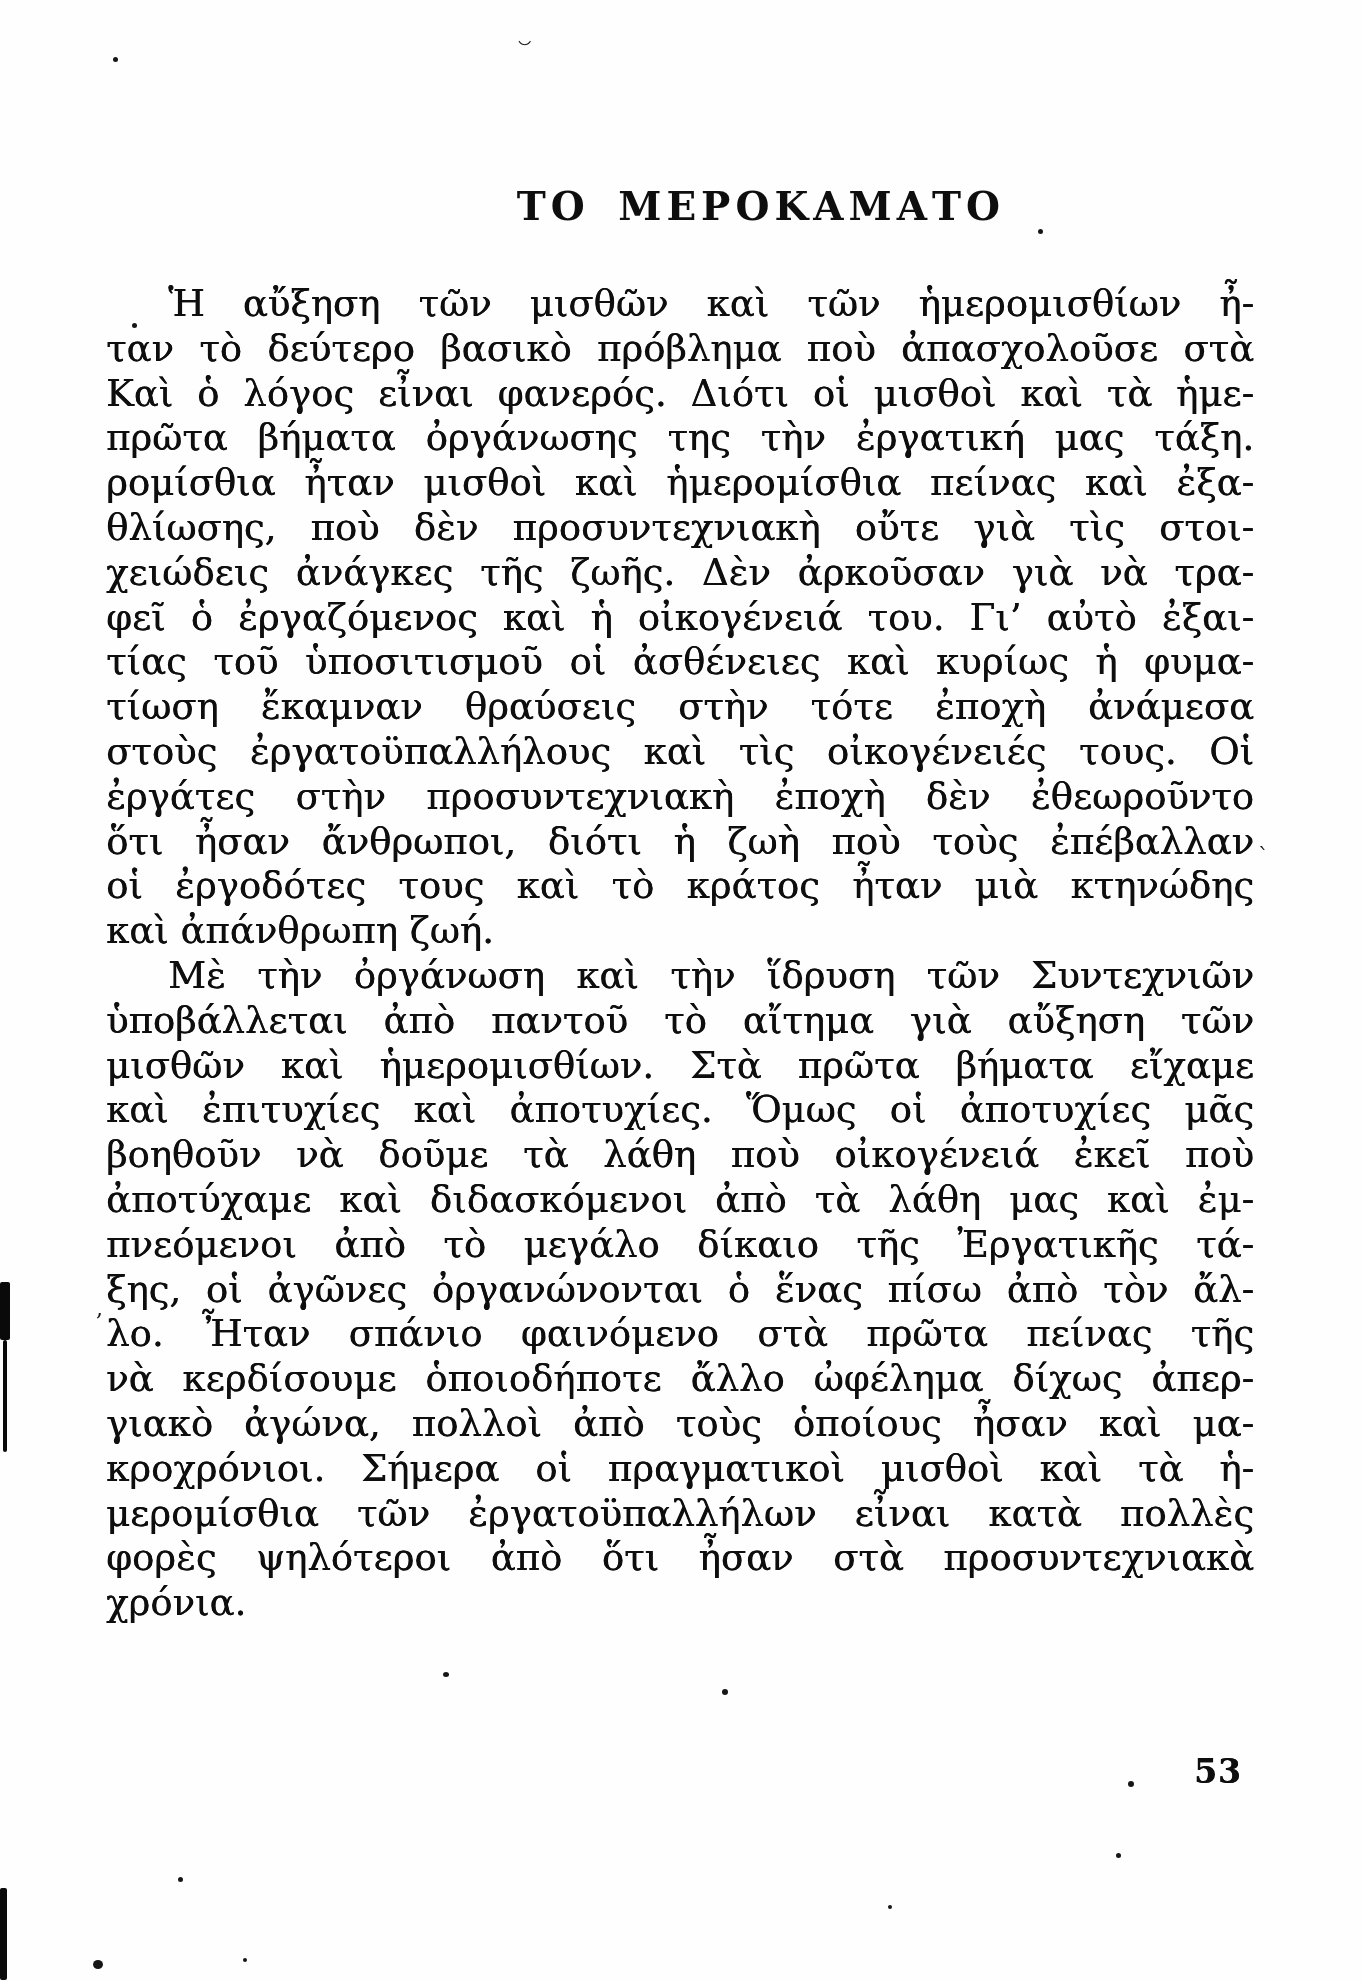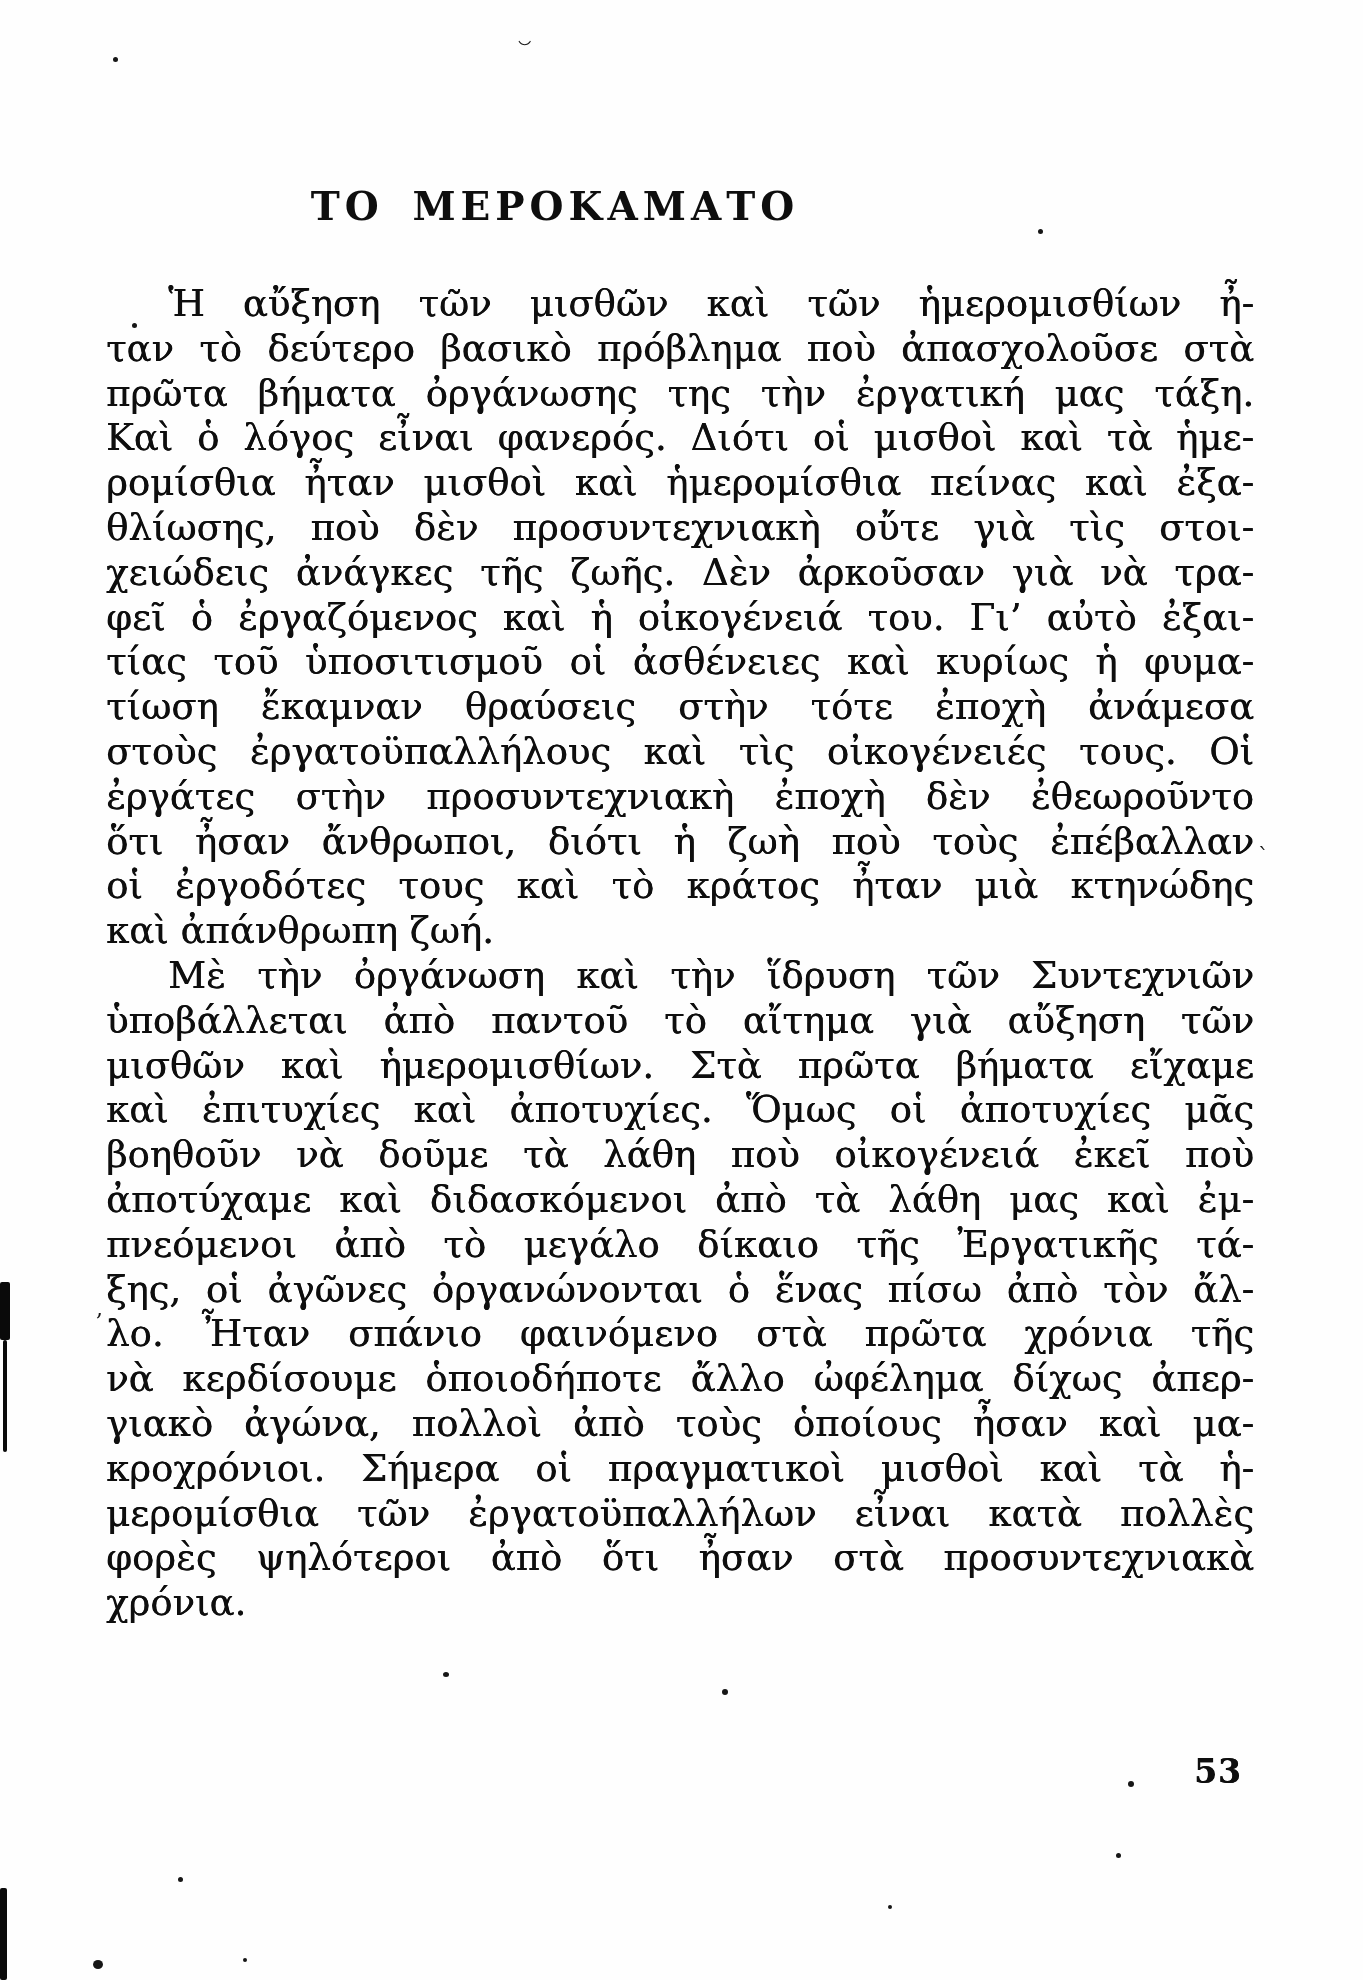--- a/index.html
+++ b/index.html
@@ -15,21 +15,21 @@
     overflow: hidden;
     font-family: "DejaVu Serif", serif;
     color: #0e0e0e;
   }
   .title {
     position: absolute;
     top: 183px;
     left: 105px;
     width: 900px;
     margin: 0;
-    text-align: center;
+    text-align: right;
     font-size: 39px;
     font-weight: bold;
     letter-spacing: 5px;
     word-spacing: 10px;
     white-space: nowrap;
   }
   .text-block {
     position: absolute;
     top: 282px;
     left: 106px;
@@ -75,42 +75,42 @@
 </head>
 <body>
 
 <div class="page">
 
   <h1 class="title">ΤΟ ΜΕΡΟΚΑΜΑΤΟ</h1>
 
   <div class="text-block" id="paragraphs">
       <div class="line indent">Ἡ αὔξηση τῶν μισθῶν καὶ τῶν ἡμερομισθίων ἦ-</div>
       <div class="line">ταν τὸ δεύτερο βασικὸ πρόβλημα ποὺ ἀπασχολοῦσε στὰ</div>
+      <div class="line">Καὶ ὁ λόγος εἶναι φανερός. Διότι οἱ μισθοὶ καὶ τὰ ἡμε-</div>
       <div class="line">πρῶτα βήματα ὀργάνωσης της τὴν ἐργατική μας τάξη.</div>
-      <div class="line">Καὶ ὁ λόγος εἶναι φανερός. Διότι οἱ μισθοὶ καὶ τὰ ἡμε-</div>
       <div class="line">ρομίσθια ἦταν μισθοὶ καὶ ἡμερομίσθια πείνας καὶ ἐξα-</div>
       <div class="line">θλίωσης, ποὺ δὲν προσυντεχνιακὴ οὔτε γιὰ τὶς στοι-</div>
       <div class="line">χειώδεις ἀνάγκες τῆς ζωῆς. Δὲν ἀρκοῦσαν γιὰ νὰ τρα-</div>
       <div class="line">φεῖ ὁ ἐργαζόμενος καὶ ἡ οἰκογένειά του. Γι’ αὐτὸ ἐξαι-</div>
       <div class="line">τίας τοῦ ὑποσιτισμοῦ οἱ ἀσθένειες καὶ κυρίως ἡ φυμα-</div>
       <div class="line">τίωση ἔκαμναν θραύσεις στὴν τότε ἐποχὴ ἀνάμεσα</div>
       <div class="line">στοὺς ἐργατοϋπαλλήλους καὶ τὶς οἰκογένειές τους. Οἱ</div>
       <div class="line">ἐργάτες στὴν προσυντεχνιακὴ ἐποχὴ δὲν ἐθεωροῦντο</div>
       <div class="line">ὅτι ἦσαν ἄνθρωποι, διότι ἡ ζωὴ ποὺ τοὺς ἐπέβαλλαν</div>
       <div class="line">οἱ ἐργοδότες τους καὶ τὸ κράτος ἦταν μιὰ κτηνώδης</div>
       <div class="line last">καὶ ἀπάνθρωπη ζωή.</div>
       <div class="line indent">Μὲ τὴν ὀργάνωση καὶ τὴν ἵδρυση τῶν Συντεχνιῶν</div>
       <div class="line">ὑποβάλλεται ἀπὸ παντοῦ τὸ αἴτημα γιὰ αὔξηση τῶν</div>
       <div class="line">μισθῶν καὶ ἡμερομισθίων. Στὰ πρῶτα βήματα εἴχαμε</div>
       <div class="line">καὶ ἐπιτυχίες καὶ ἀποτυχίες. Ὅμως οἱ ἀποτυχίες μᾶς</div>
       <div class="line">βοηθοῦν νὰ δοῦμε τὰ λάθη ποὺ οἰκογένειά ἐκεῖ ποὺ</div>
       <div class="line">ἀποτύχαμε καὶ διδασκόμενοι ἀπὸ τὰ λάθη μας καὶ ἐμ-</div>
       <div class="line">πνεόμενοι ἀπὸ τὸ μεγάλο δίκαιο τῆς Ἐργατικῆς τά-</div>
       <div class="line">ξης, οἱ ἀγῶνες ὀργανώνονται ὁ ἕνας πίσω ἀπὸ τὸν ἄλ-</div>
-      <div class="line">λο. Ἦταν σπάνιο φαινόμενο στὰ πρῶτα χρόνια τῆς</div>
+      <div class="line">λο. Ἦταν σπάνιο φαινόμενο στὰ πρῶτα πείνας τῆς</div>
       <div class="line">νὰ κερδίσουμε ὁποιοδήποτε ἄλλο ὠφέλημα δίχως ἀπερ-</div>
       <div class="line">γιακὸ ἀγώνα, πολλοὶ ἀπὸ τοὺς ὁποίους ἦσαν καὶ μα-</div>
       <div class="line">κροχρόνιοι. Σήμερα οἱ πραγματικοὶ μισθοὶ καὶ τὰ ἡ-</div>
       <div class="line">μερομίσθια τῶν ἐργατοϋπαλλήλων εἶναι κατὰ πολλὲς</div>
       <div class="line">φορὲς ψηλότεροι ἀπὸ ὅτι ἦσαν στὰ προσυντεχνιακὰ</div>
       <div class="line last">χρόνια.</div>
     </div>
 
   <div class="page-number">53</div>
 

